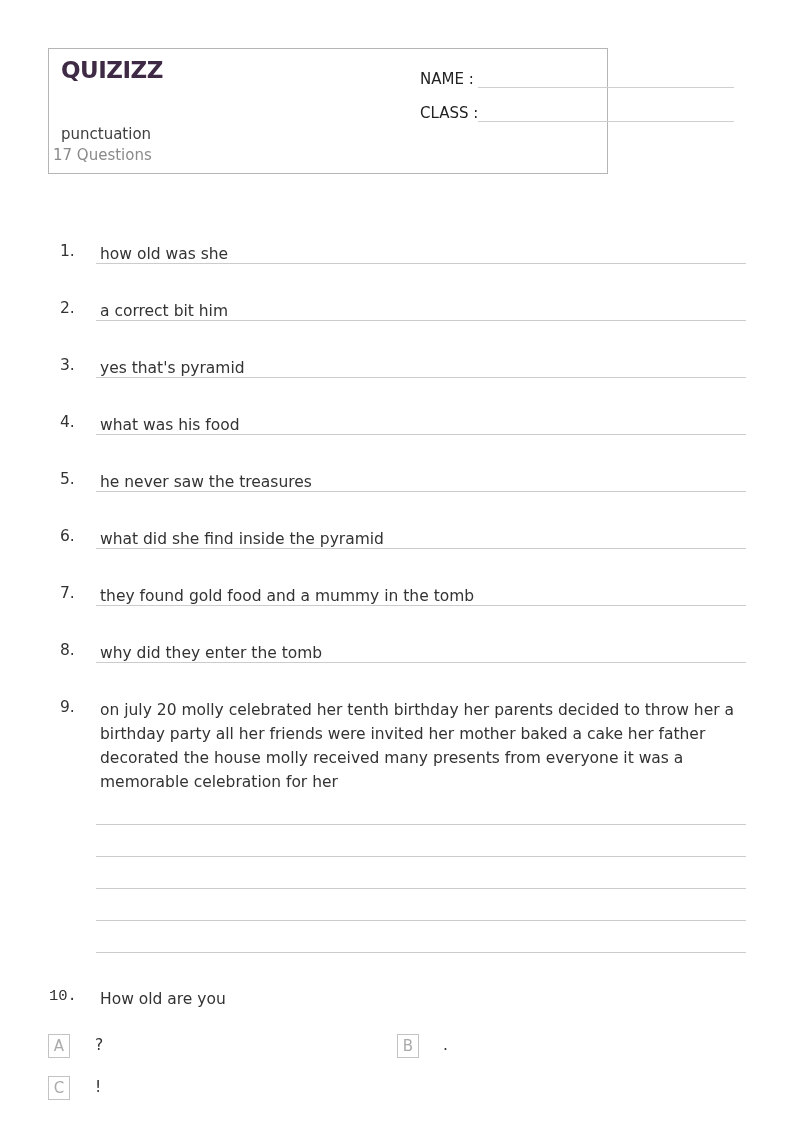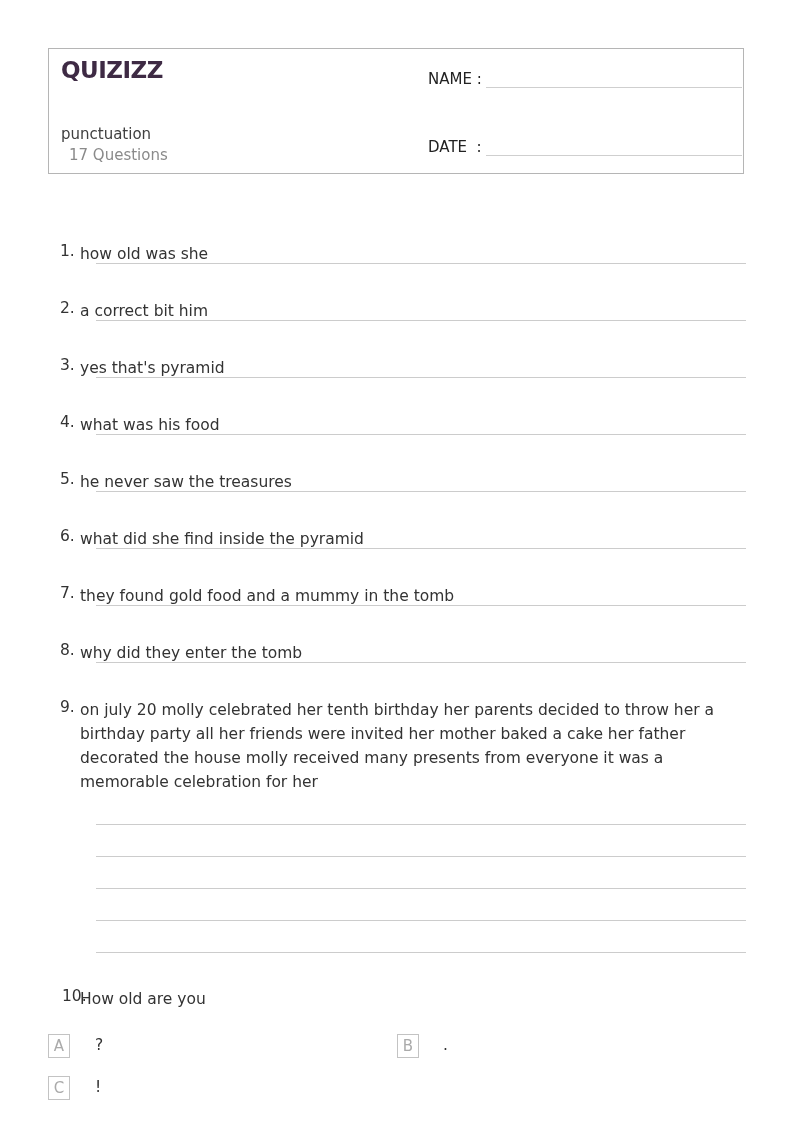--- a/index.html
+++ b/index.html
@@ -2,51 +2,51 @@
 <html><head>
 <meta charset="utf-8">
 <style>
   html, body { margin: 0; padding: 0; background: #ffffff; }
   body {
     width: 794px; height: 1123px; position: relative; overflow: hidden;
     font-family: "DejaVu Sans", "Liberation Sans", sans-serif;
     color: #333333;
   }
   .header-box {
-    position: absolute; left: 48px; top: 48px; width: 696px; height: 126px;
+    position: absolute; left: 48px; top: 48px; width: 560px; height: 126px;
     border: 1px solid #b5b5b5; box-sizing: border-box;
   }
   .logo {
     position: absolute; left: 12px; top: 8px;
     font-family: "DejaVu Sans", sans-serif; font-weight: bold;
     font-size: 23px; letter-spacing: -0.5px; color: #3e2a44;
   }
   .ws-title {
     position: absolute; left: 12px; top: 76px; font-size: 15px; color: #404040;
   }
   .ws-count {
-    position: absolute; left: 20px; top: 97px; font-size: 15px; color: #8a8a8a;
+    position: absolute; left: 4px; top: 97px; font-size: 15px; color: #8a8a8a;
   }
   .field {
     position: absolute; left: 371px; font-size: 15px; color: #222;
-    display: flex; align-items: flex-end; width: 314px; margin-left: 8px;
+    display: flex; align-items: flex-end; width: 314px;
   }
   .field .lbl { white-space: pre; width: 56px; }
   .field .line {
     flex: 1; border-bottom: 1px solid #cfcfcf; height: 18px; margin-left: 2px;
   }
   .q {
     position: absolute; left: 48px; width: 698px;
   }
   .q .num {
     position: absolute; left: 12px; top: 0; font-size: 15.5px; color: #333;
   }
-  .q.wide .num { left: 14px; }
+  .q.wide .num { left: 1px; font-family: Liberation Mono, monospace; }
   .q .text {
-    position: absolute; left: 32px; right: 0; top: 0;
+    position: absolute; left: 52px; right: 0; top: 0;
     font-size: 15.5px; line-height: 24px; color: #333;
   }
   .q .ans {
     position: absolute; left: 48px; right: 0; top: 21px;
     border-bottom: 1px solid #cccccc;
   }
   .lines .ln {
     position: absolute; left: 96px; width: 650px; border-bottom: 1px solid #cccccc;
   }
   .opt-box {
@@ -61,22 +61,22 @@
 
 <div class="header-box">
   <div class="logo">QUIZIZZ</div>
   <div class="ws-title">punctuation</div>
   <div class="ws-count">17 Questions</div>
 
   <div class="field" style="top:20px;">
     <span class="lbl">NAME :</span>
     <span class="line"></span>
   </div>
-  <div class="field" style="top:88px;">
-    <span class="lbl">DATE  :</span>
+  <div class="field" style="top:54px;">
+    <span class="lbl">CLASS :</span>
     <span class="line"></span>
   </div>
 </div>
 
 <div class="q" style="top:242px;">
   <span class="num">1.</span>
   <span class="text">how old was she</span>
   <div class="ans"></div>
 </div>
 <div class="q" style="top:299px;">

